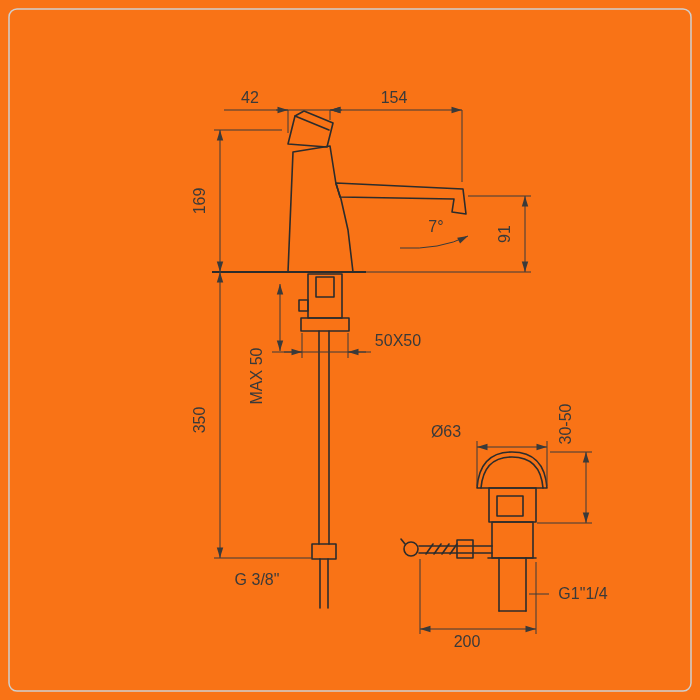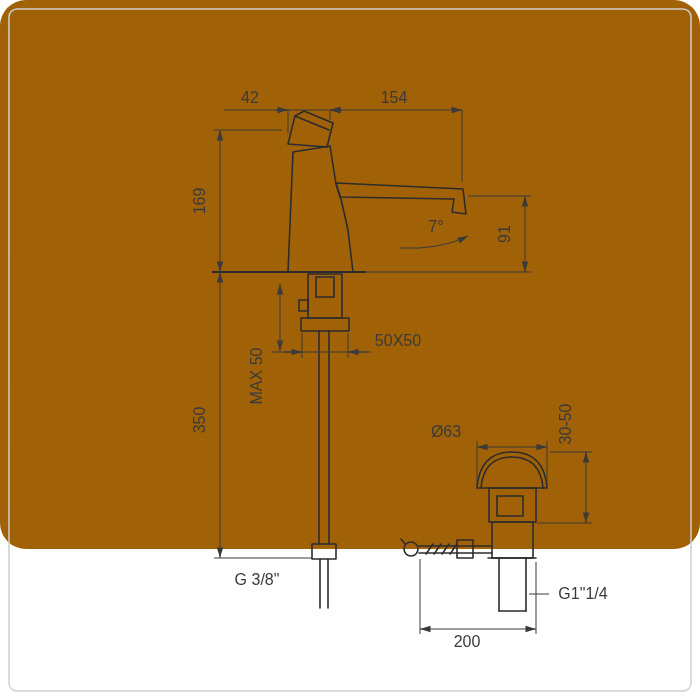--- a/index.html
+++ b/index.html
@@ -1,17 +1,17 @@
 <!DOCTYPE html>
 <html><head>
 <meta charset="utf-8">
 <style>
   html,body{margin:0;padding:0;background:#ffffff;}
   body{width:700px;height:700px;font-family:"Liberation Sans",sans-serif;}
-  .canvas{position:relative;width:700px;height:549px;background:#a16207;border-radius:26px;}
+  .canvas{position:relative;width:700px;height:700px;background:#f97316;}
   svg text{font-family:"Liberation Sans",sans-serif;font-size:16px;fill:#3a3a3a;}
   svg .obj{stroke:#2c2c2c;stroke-width:1.6;fill:none;stroke-linejoin:round;stroke-linecap:round;}
   svg .objthick{stroke:#2c2c2c;stroke-width:2.2;fill:none;}
   svg .dim{stroke:#3a3a3a;stroke-width:1;fill:none;}
 </style>
 </head>
 <body>
 
 <div class="canvas">
 <svg width="700" height="700" viewBox="0 0 700 700">

